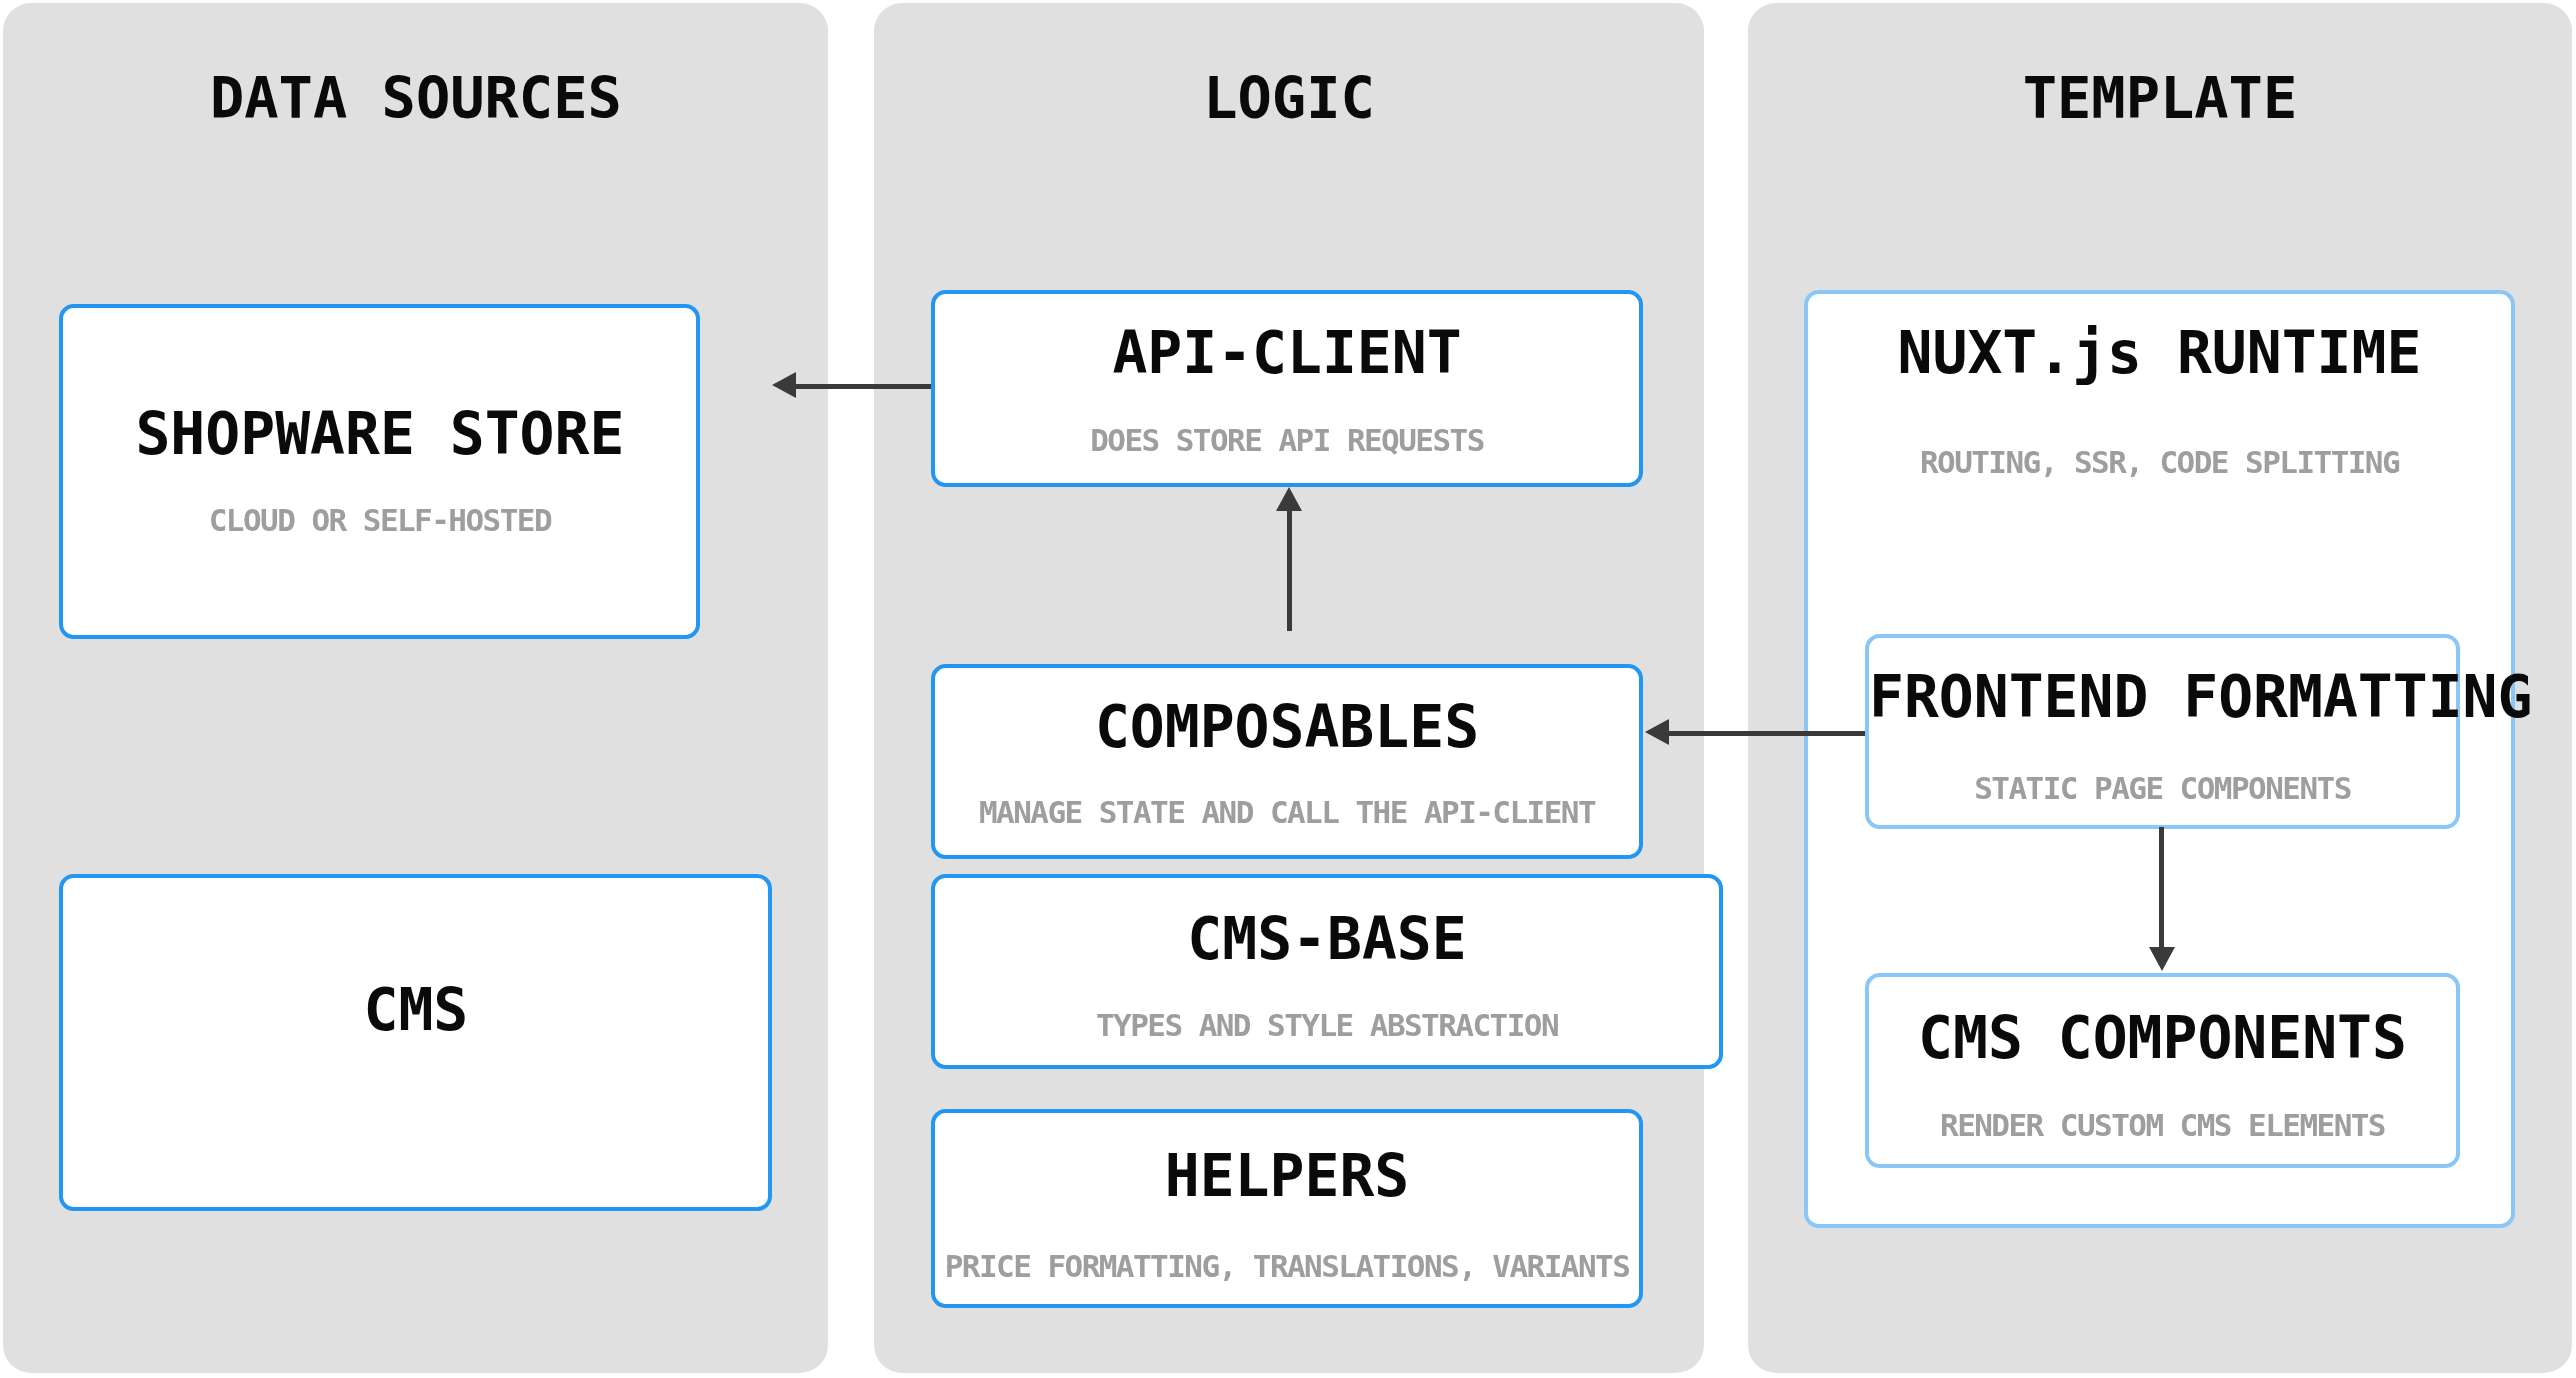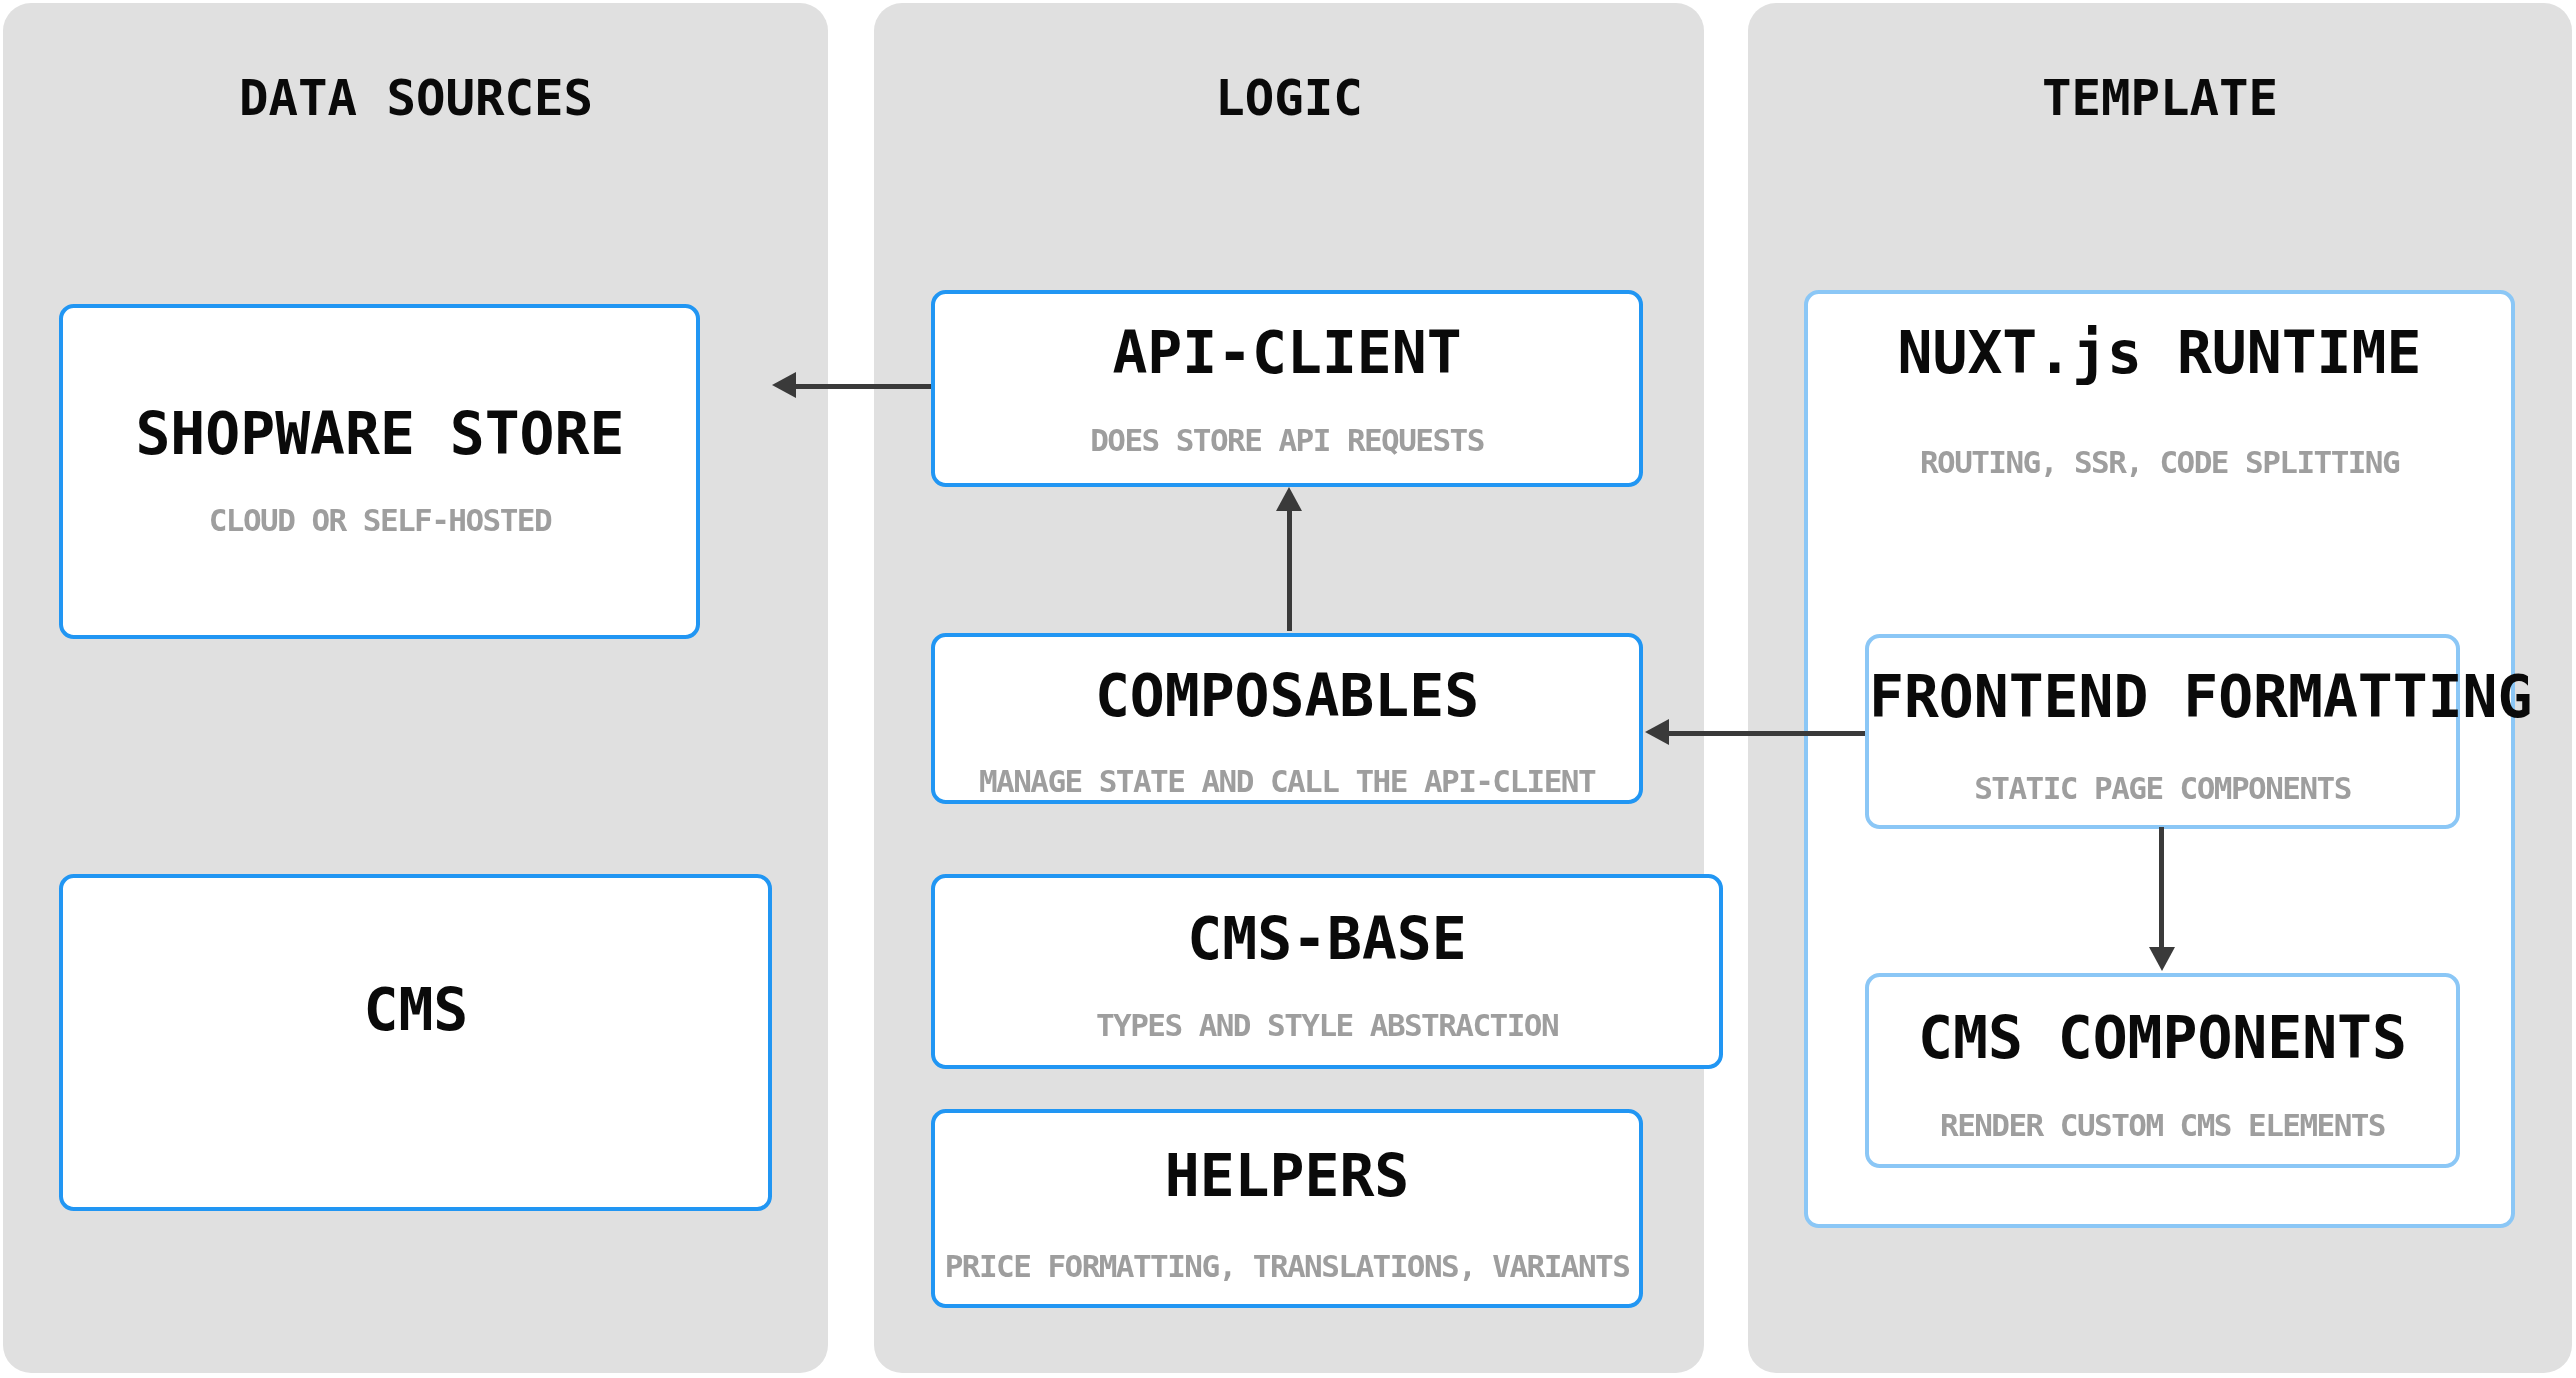--- a/index.html
+++ b/index.html
@@ -20,21 +20,21 @@
     background: #e0e0e0;
     border-radius: 28px;
   }
   .panel-title {
     position: absolute;
     top: 64px;
     left: 0;
     right: 0;
     margin: 0;
     text-align: center;
-    font-size: 49px;
+    font-size: 57px;
     line-height: 63px;
     font-weight: bold;
     color: #0a0a0a;
     letter-spacing: 0;
     white-space: nowrap;
   }
   .box {
     position: absolute;
     background: #ffffff;
     border-radius: 14.8px;
@@ -109,21 +109,21 @@
   </section>
 
   <section class="panel" style="left:874px; top:2.7px; width:830px; height:1370px;">
     <h1 class="panel-title">LOGIC</h1>
 
     <div class="box bright" style="left:57px; top:287px; width:712px; height:197px;">
       <div class="box-title" style="top:34px">API-CLIENT</div>
       <div class="box-sub" style="top:129px">DOES STORE API REQUESTS</div>
     </div>
 
-    <div class="box bright" style="left:57px; top:630px; width:712px; height:171px;">
+    <div class="box bright" style="left:57px; top:661px; width:712px; height:195px;">
       <div class="box-title" style="top:34px">COMPOSABLES</div>
       <div class="box-sub" style="top:127px">MANAGE STATE AND CALL THE API-CLIENT</div>
     </div>
 
     <div class="box bright" style="left:57px; top:871px; width:792px; height:195px;">
       <div class="box-title" style="top:36px">CMS-BASE</div>
       <div class="box-sub" style="top:130px">TYPES AND STYLE ABSTRACTION</div>
     </div>
 
     <div class="box bright" style="left:57px; top:1106px; width:712px; height:199px;">

